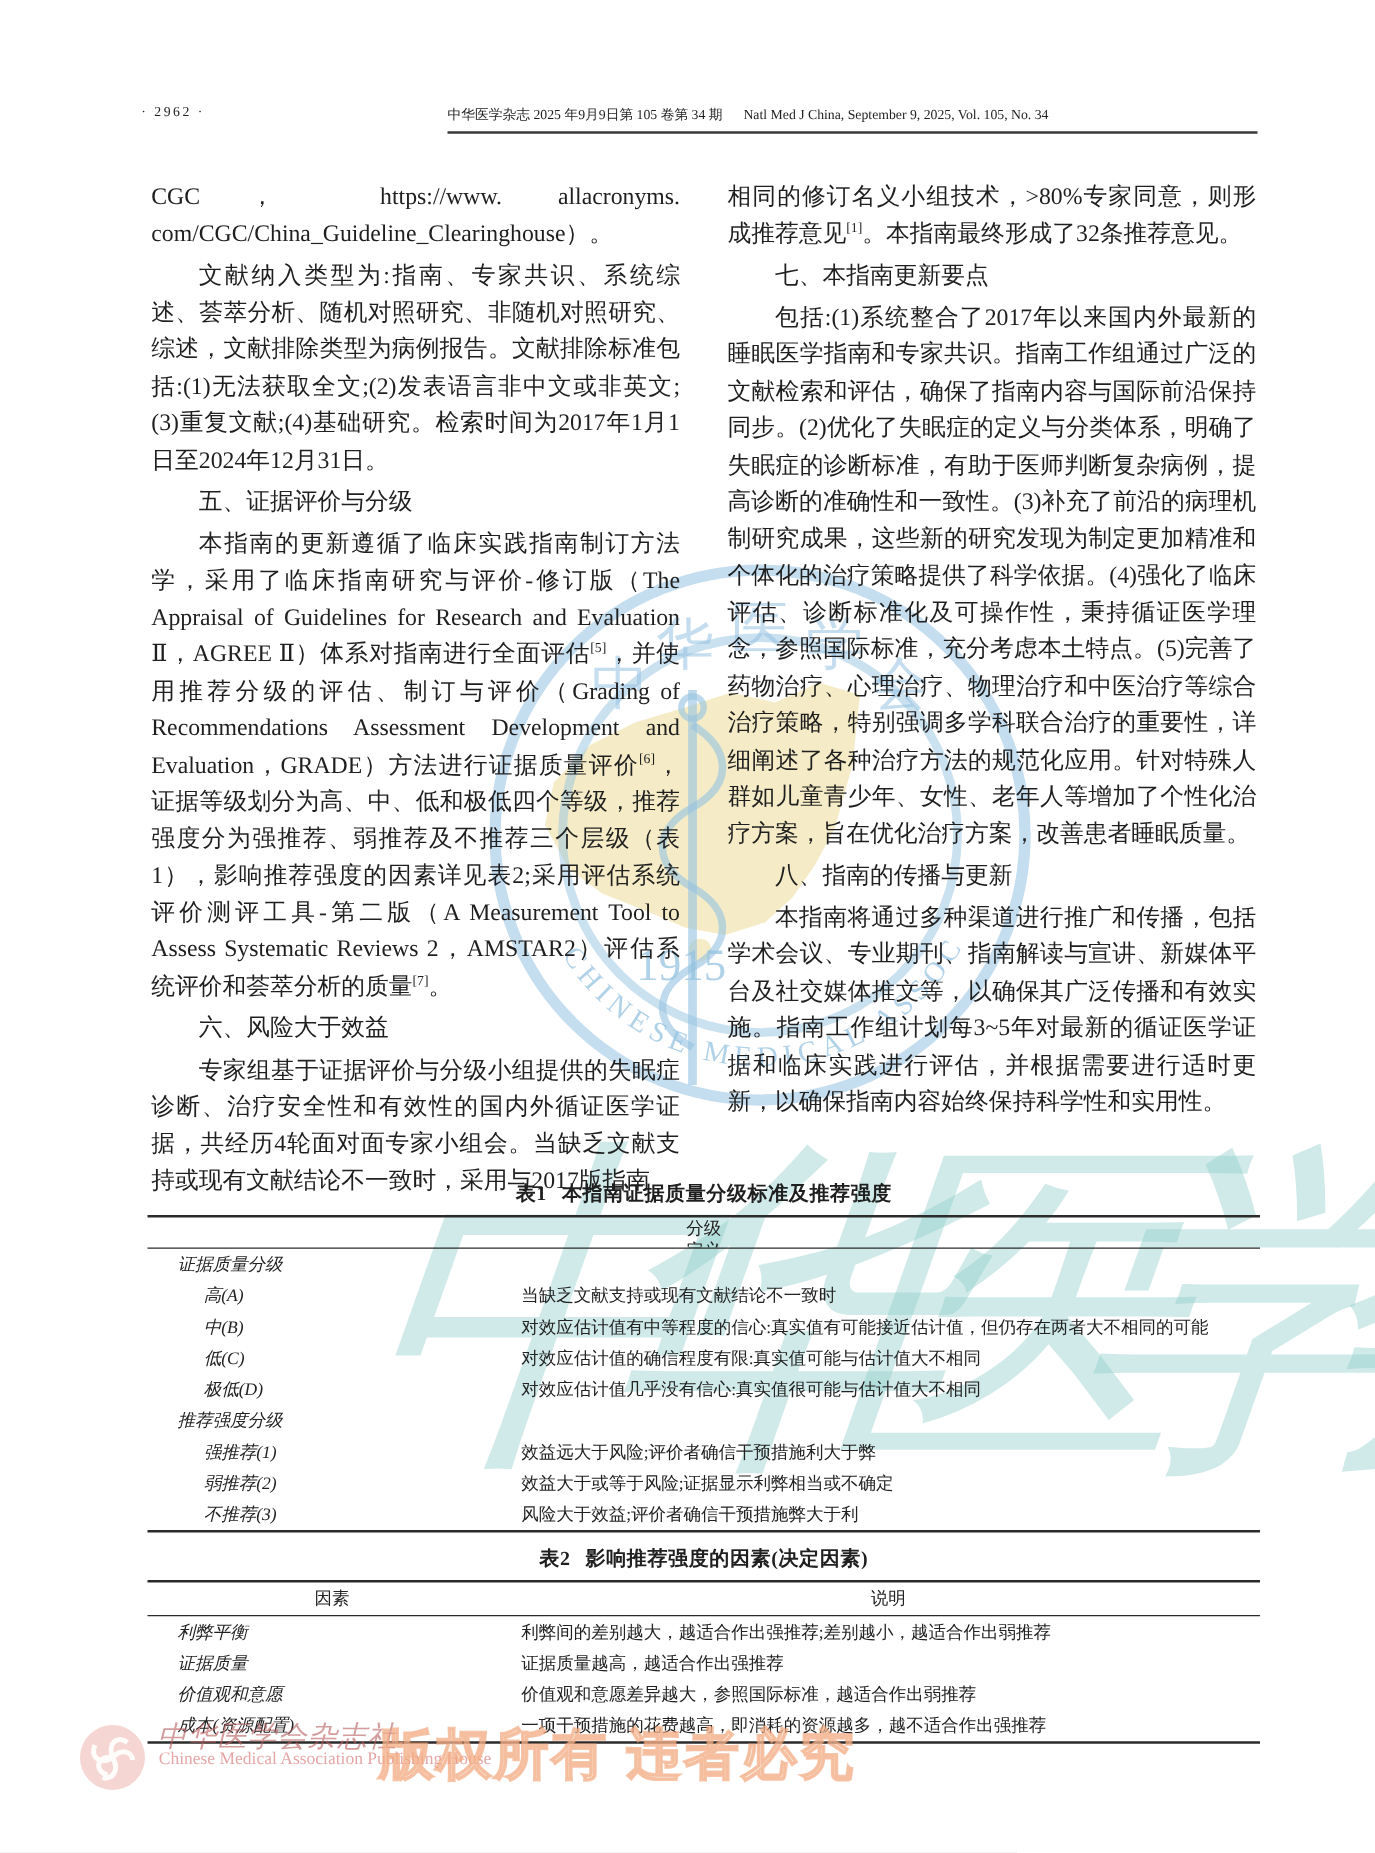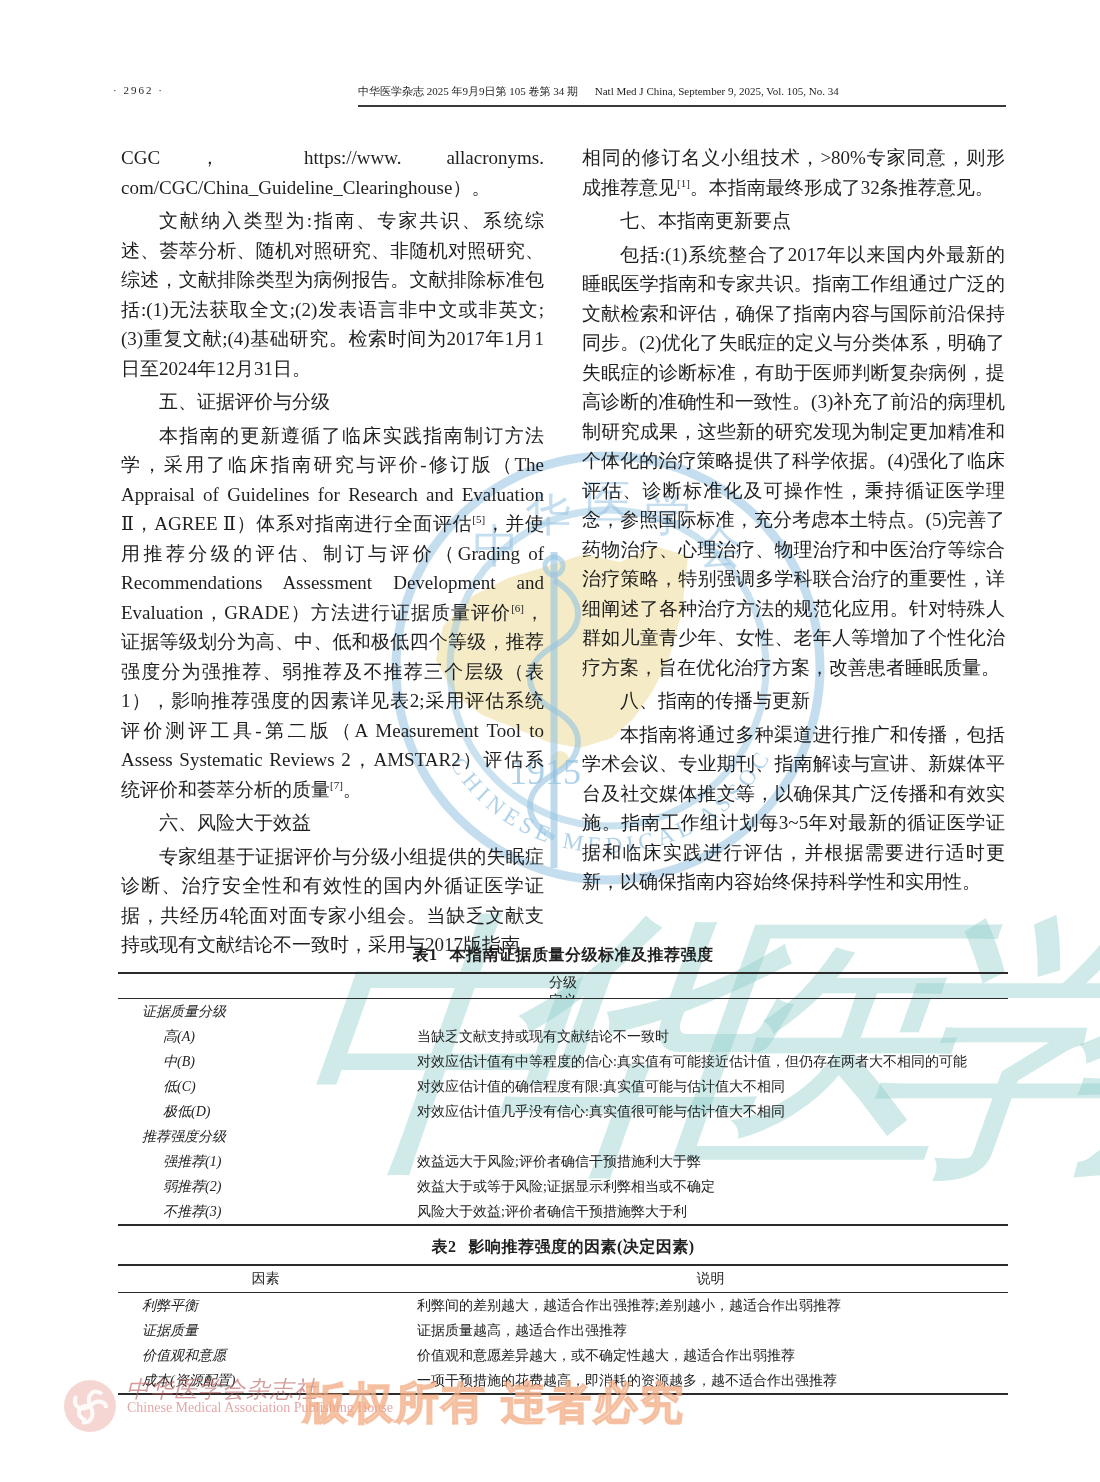--- a/index.html
+++ b/index.html
@@ -183,21 +183,21 @@
         <div class="trow">
           <div class="c1 kind-section">利弊平衡</div>
           <div class="c2">利弊间的差别越大，越适合作出强推荐;差别越小，越适合作出弱推荐</div>
         </div>
         <div class="trow">
           <div class="c1 kind-section">证据质量</div>
           <div class="c2">证据质量越高，越适合作出强推荐</div>
         </div>
         <div class="trow">
           <div class="c1 kind-section">价值观和意愿</div>
-          <div class="c2">价值观和意愿差异越大，或不确定性越大，越适合作出弱推荐</div>
+          <div class="c2">价值观和意愿差异越大，参照国际标准，越适合作出弱推荐</div>
         </div>
         <div class="trow">
           <div class="c1 kind-section">成本(资源配置)</div>
           <div class="c2">一项干预措施的花费越高，即消耗的资源越多，越不适合作出强推荐</div>
         </div>
       </div>
   </section>
 
   <div class="publisher">
     <svg class="pub-flower" width="56" height="56" viewBox="0 0 56 56">

